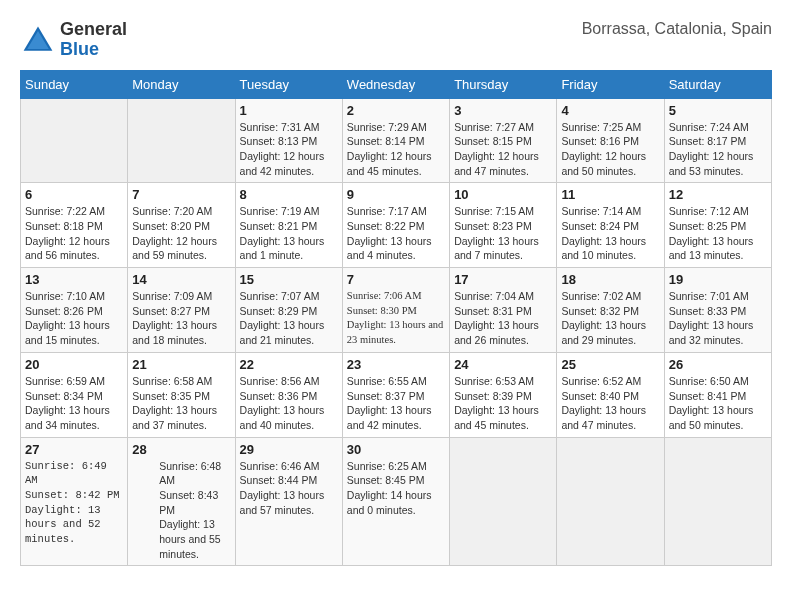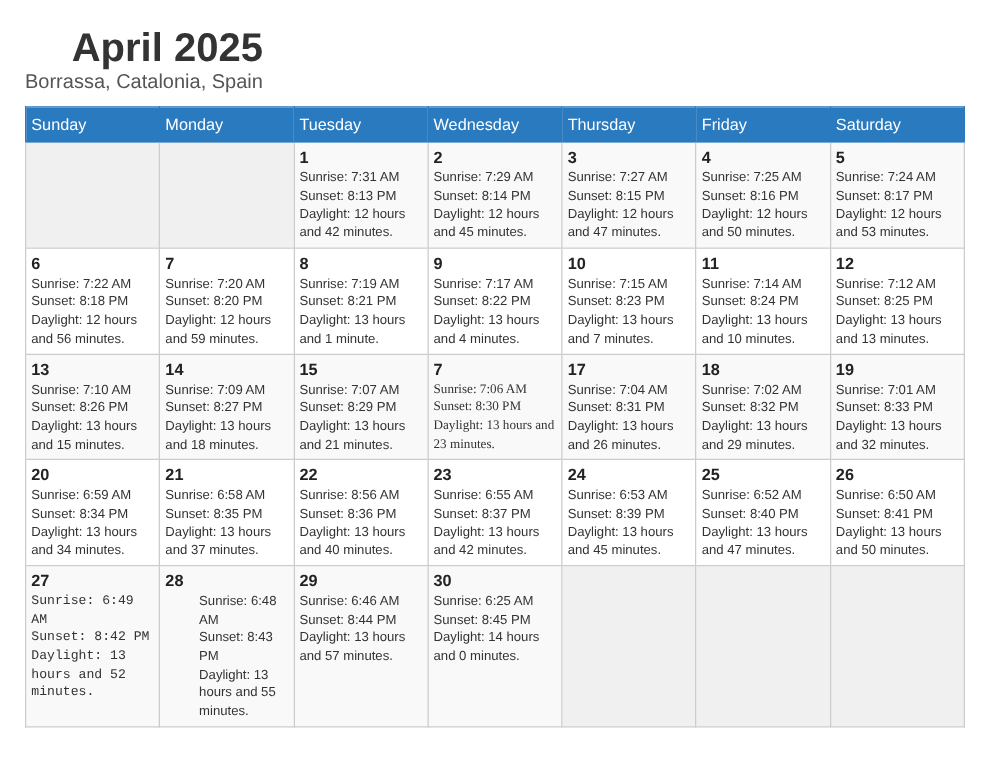--- a/index.html
+++ b/index.html
@@ -87,22 +87,31 @@
       line-height: 1.4;
     }
     .empty-cell {
       background: #f0f0f0 !important;
     }
   </style>
 </head>
 <body>
 
 <div class="header">
+  <div class="logo">
+    <svg class="logo-icon" viewBox="0 0 40 40">
+      <polygon points="20,5 36,32 4,32" fill="#1a6bb5"></polygon>
+      <polygon points="20,10 32,30 8,30" fill="#5aabee" opacity="0.5"></polygon>
+    </svg>
+    <div class="logo-text">
+      <span class="general">General</span>
+      <span class="blue">Blue</span>
+    </div>
+  </div>
   <div class="title-block">
-    <div class="month-title">April 2025</div>
     <div class="location">Borrassa, Catalonia, Spain</div>
   </div>
 </div>
 
 <table class="calendar">
   <thead>
     <tr id="weekday-header">
         <th>Sunday</th>
         <th>Monday</th>
         <th>Tuesday</th>

